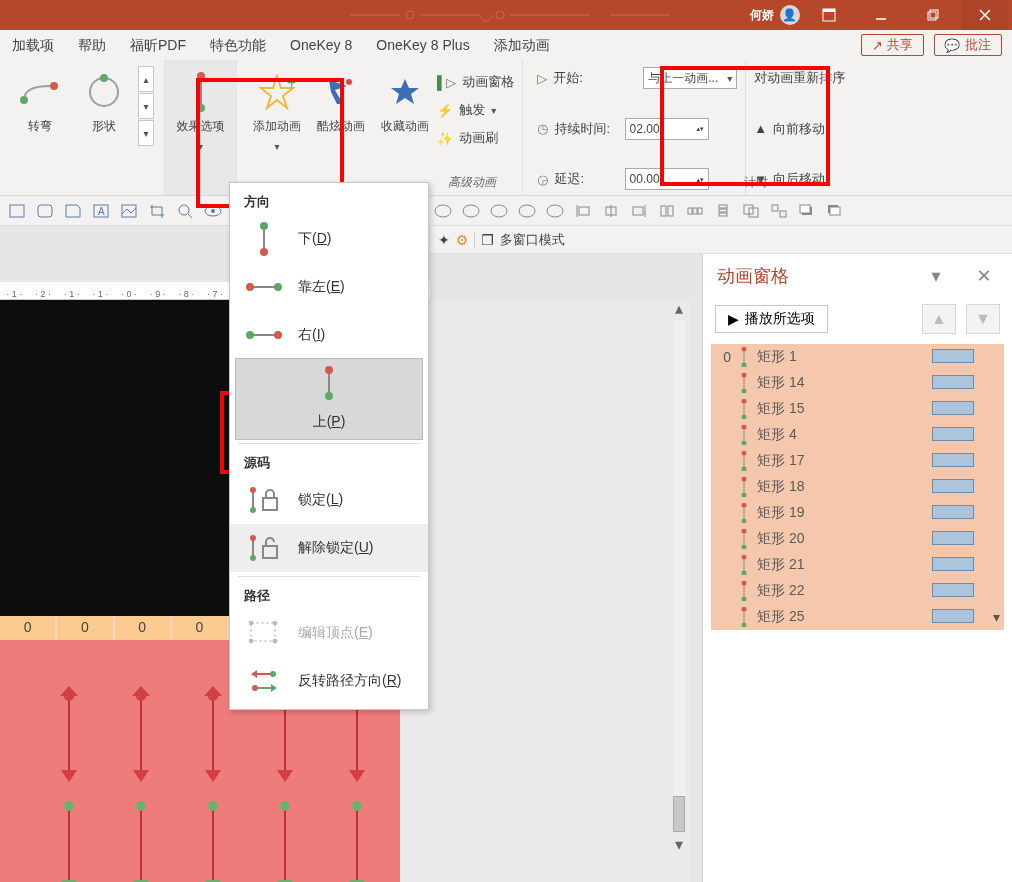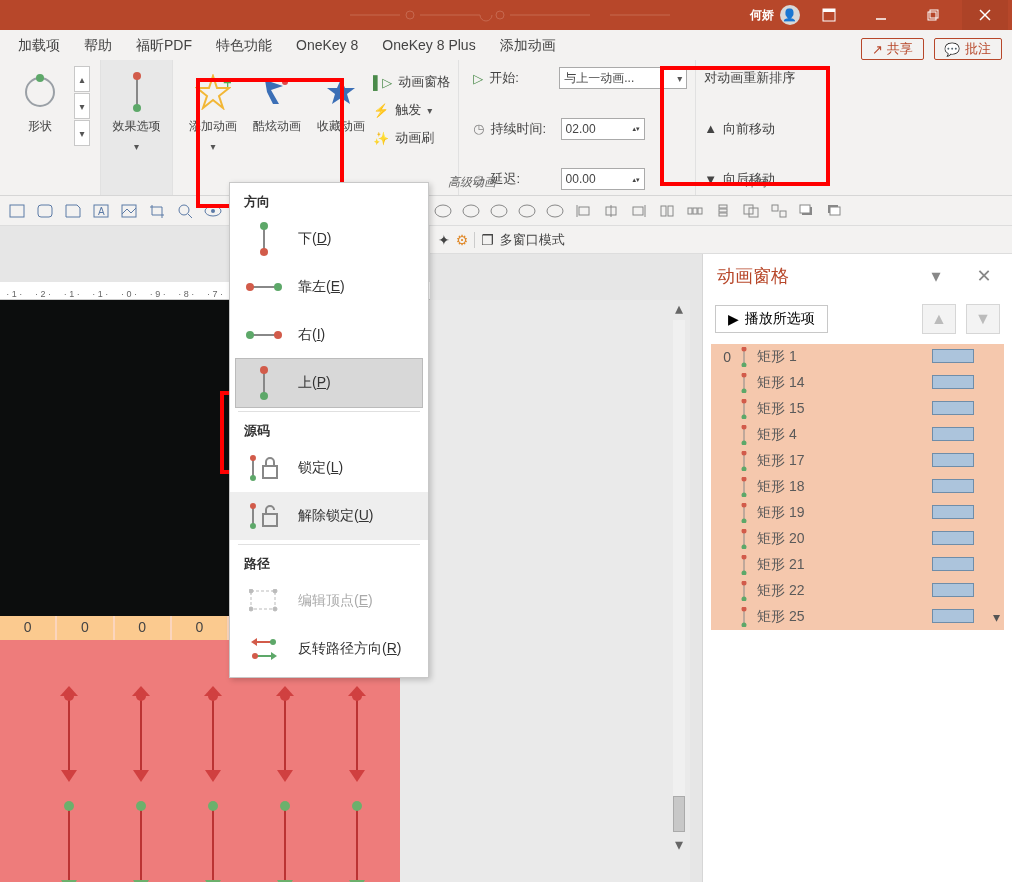--- a/index.html
+++ b/index.html
@@ -6,21 +6,21 @@
   body { width: 1012px; height: 882px; overflow: hidden; background: #e6e6e6; position: relative; }
 
   
   .titlebar { height: 30px; background: #b7472a; display: flex; align-items: center; color: #fff; font-size: 12px; position: relative; font-weight: bold; }
   .titlebar .deco { position:absolute; left:350px; top:6px; width:320px; height:18px; opacity:.5; }
   .titlebar .user { margin-left: auto; display: flex; align-items: center; gap: 6px; padding-right: 4px; }
   .titlebar .win-btn { width: 46px; height: 30px; display: flex; align-items: center; justify-content: center; color:#fff; }
   .titlebar .win-close { background: rgba(0,0,0,.05); }
 
   
-  .tabs { height: 30px; background: #f3f2f1; display: flex; align-items: flex-end; padding-left: 6px; justify-content: space-between; }
+  .tabs { height: 30px; background: #f3f2f1; display: flex; align-items: center; justify-content: space-between; }
   .tabs .tab { padding: 0 12px; font-size: 14px; color: #444; height: 30px; line-height: 30px; }
   .tabs .right { display: flex; gap: 10px; padding-right: 10px; }
   .tabs .share-btn, .tabs .annotate-btn { border: 1px solid #b7472a; color: #b7472a; padding: 1px 10px; font-size: 13px; border-radius: 2px; display:flex; align-items:center; gap:4px;}
 
   
   .ribbon { height: 136px; background: #f3f2f1; border-bottom: 1px solid #d6d6d6; display: flex; position: relative; }
   .ribbon .group { border-right: 1px solid #e1e1e1; padding: 6px 8px 4px 8px; display: flex; flex-direction: column; justify-content: space-between; }
   .ribbon .big-btn { display: flex; flex-direction: column; align-items: center; font-size: 12px; color: #444; width: 64px; gap: 6px; padding-top:6px;}
   .ribbon .big-btn .icon-box { width: 40px; height: 40px; display:flex; align-items:center; justify-content:center; }
   .ribbon .row { display:flex; align-items:center; gap:6px; font-size:13px; color:#444; height:24px;}
@@ -44,21 +44,21 @@
   
   .subbar { height: 28px; background:#f3f2f1; display:flex; align-items:center; gap:6px; padding:0 8px; border-bottom:1px solid #ddd; font-size:13px; color:#444; position:relative; margin-left:430px;}
   .subbar .icon { font-size:14px;}
 
   
   .dropdown { position:absolute; left:229px; top:182px; width:200px; background:#fff; border:1px solid #c8c8c8; box-shadow:2px 2px 6px rgba(0,0,0,.2); z-index:30; padding:4px 0;}
   .dropdown .section-label { font-size:13px; font-weight:bold; color:#333; padding:6px 14px 4px 14px;}
   .dropdown .sep { height:1px; background:#e0e0e0; margin:4px 8px;}
   .dropdown .item { display:flex; align-items:center; gap:14px; padding:8px 14px; font-size:14px; color:#333;}
   .dropdown .item .ic { width:40px; height:32px; display:flex; align-items:center; justify-content:center;}
-  .dropdown .item.selected { background:#d8d8d8; outline:1px solid #bbb; margin:0 6px; padding:8px 8px;}
+  .dropdown .item.selected { background:#d8d8d8; outline:1px solid #bbb; margin:0 6px; padding:8px 8px;flex-direction:column;}
   .dropdown .item.disabled { color:#aaa;}
   .dropdown .item .ic.disabled svg * { stroke:#bbb; }
   .hotkey { text-decoration: underline; }
 
   
   .ruler { position:absolute; left:0; top:282px; height:18px; width:430px; background:#fff; font-size:9px; color:#666; border-bottom:1px solid #ccc; display:flex; align-items:flex-end; overflow:hidden;}
   .ruler span { display:inline-block; width:30px; text-align:center;}
 
   
   .canvas-area { position:absolute; left:0; top:300px; width:690px; bottom:0; background:#888; }
@@ -153,20 +153,30 @@
         <span>💬</span>
         <span>批注</span>
       </div>
   </div>
 </div>
 
 <div class="ribbon">
   <div class="group" style="flex-direction:row; align-items:flex-start;">
     <div class="big-btn">
       <div class="icon-box">
+          <svg width="44" height="28">
+            <path d="M4 22 Q4 8 30 8" stroke="#9aa0a6" fill="none" stroke-width="2"></path>
+            <circle cx="4" cy="22" r="4" fill="#5da869"></circle>
+            <circle cx="34" cy="8" r="4" fill="#d25b4a"></circle>
+          </svg>
+        </div>
+      <span>转弯</span>
+    </div>
+    <div class="big-btn">
+      <div class="icon-box">
           <svg width="36" height="36">
             <circle cx="18" cy="18" r="14" stroke="#9aa0a6" fill="none" stroke-width="2"></circle>
             <circle cx="18" cy="4" r="4" fill="#5da869"></circle>
           </svg>
         </div>
       <span>形状</span>
     </div>
     <div class="vgallery">
       <div>
           <span class="chev">▴</span>
@@ -237,21 +247,21 @@
           <span>动画刷</span>
         </div>
     </div>
   </div>
   <div style="position:absolute; left:448px; bottom:4px;font-style:italic;" class="group-label">高级动画</div>
 
   <div class="group" style="padding-left:14px;">
       <div class="row">
         <span style="color:#4a8a4a;">▷</span>
         <span style="width:64px;">开始:</span>
-        <div class="combo" style="width:128px;">
+        <div class="combo" style="width:94px;margin-left:20px;">
           <span>与上一动画...</span>
           <span class="chev">▾</span>
         </div>
       </div>
       <div class="row">
         <span style="color:#888;">◷</span>
         <span style="width:64px;">持续时间:</span>
         <div class="combo" style="width:84px;">
           <span>02.00</span>
           <span style="display:flex;flex-direction:column;font-size:7px;line-height:7px;">▴▾</span>

